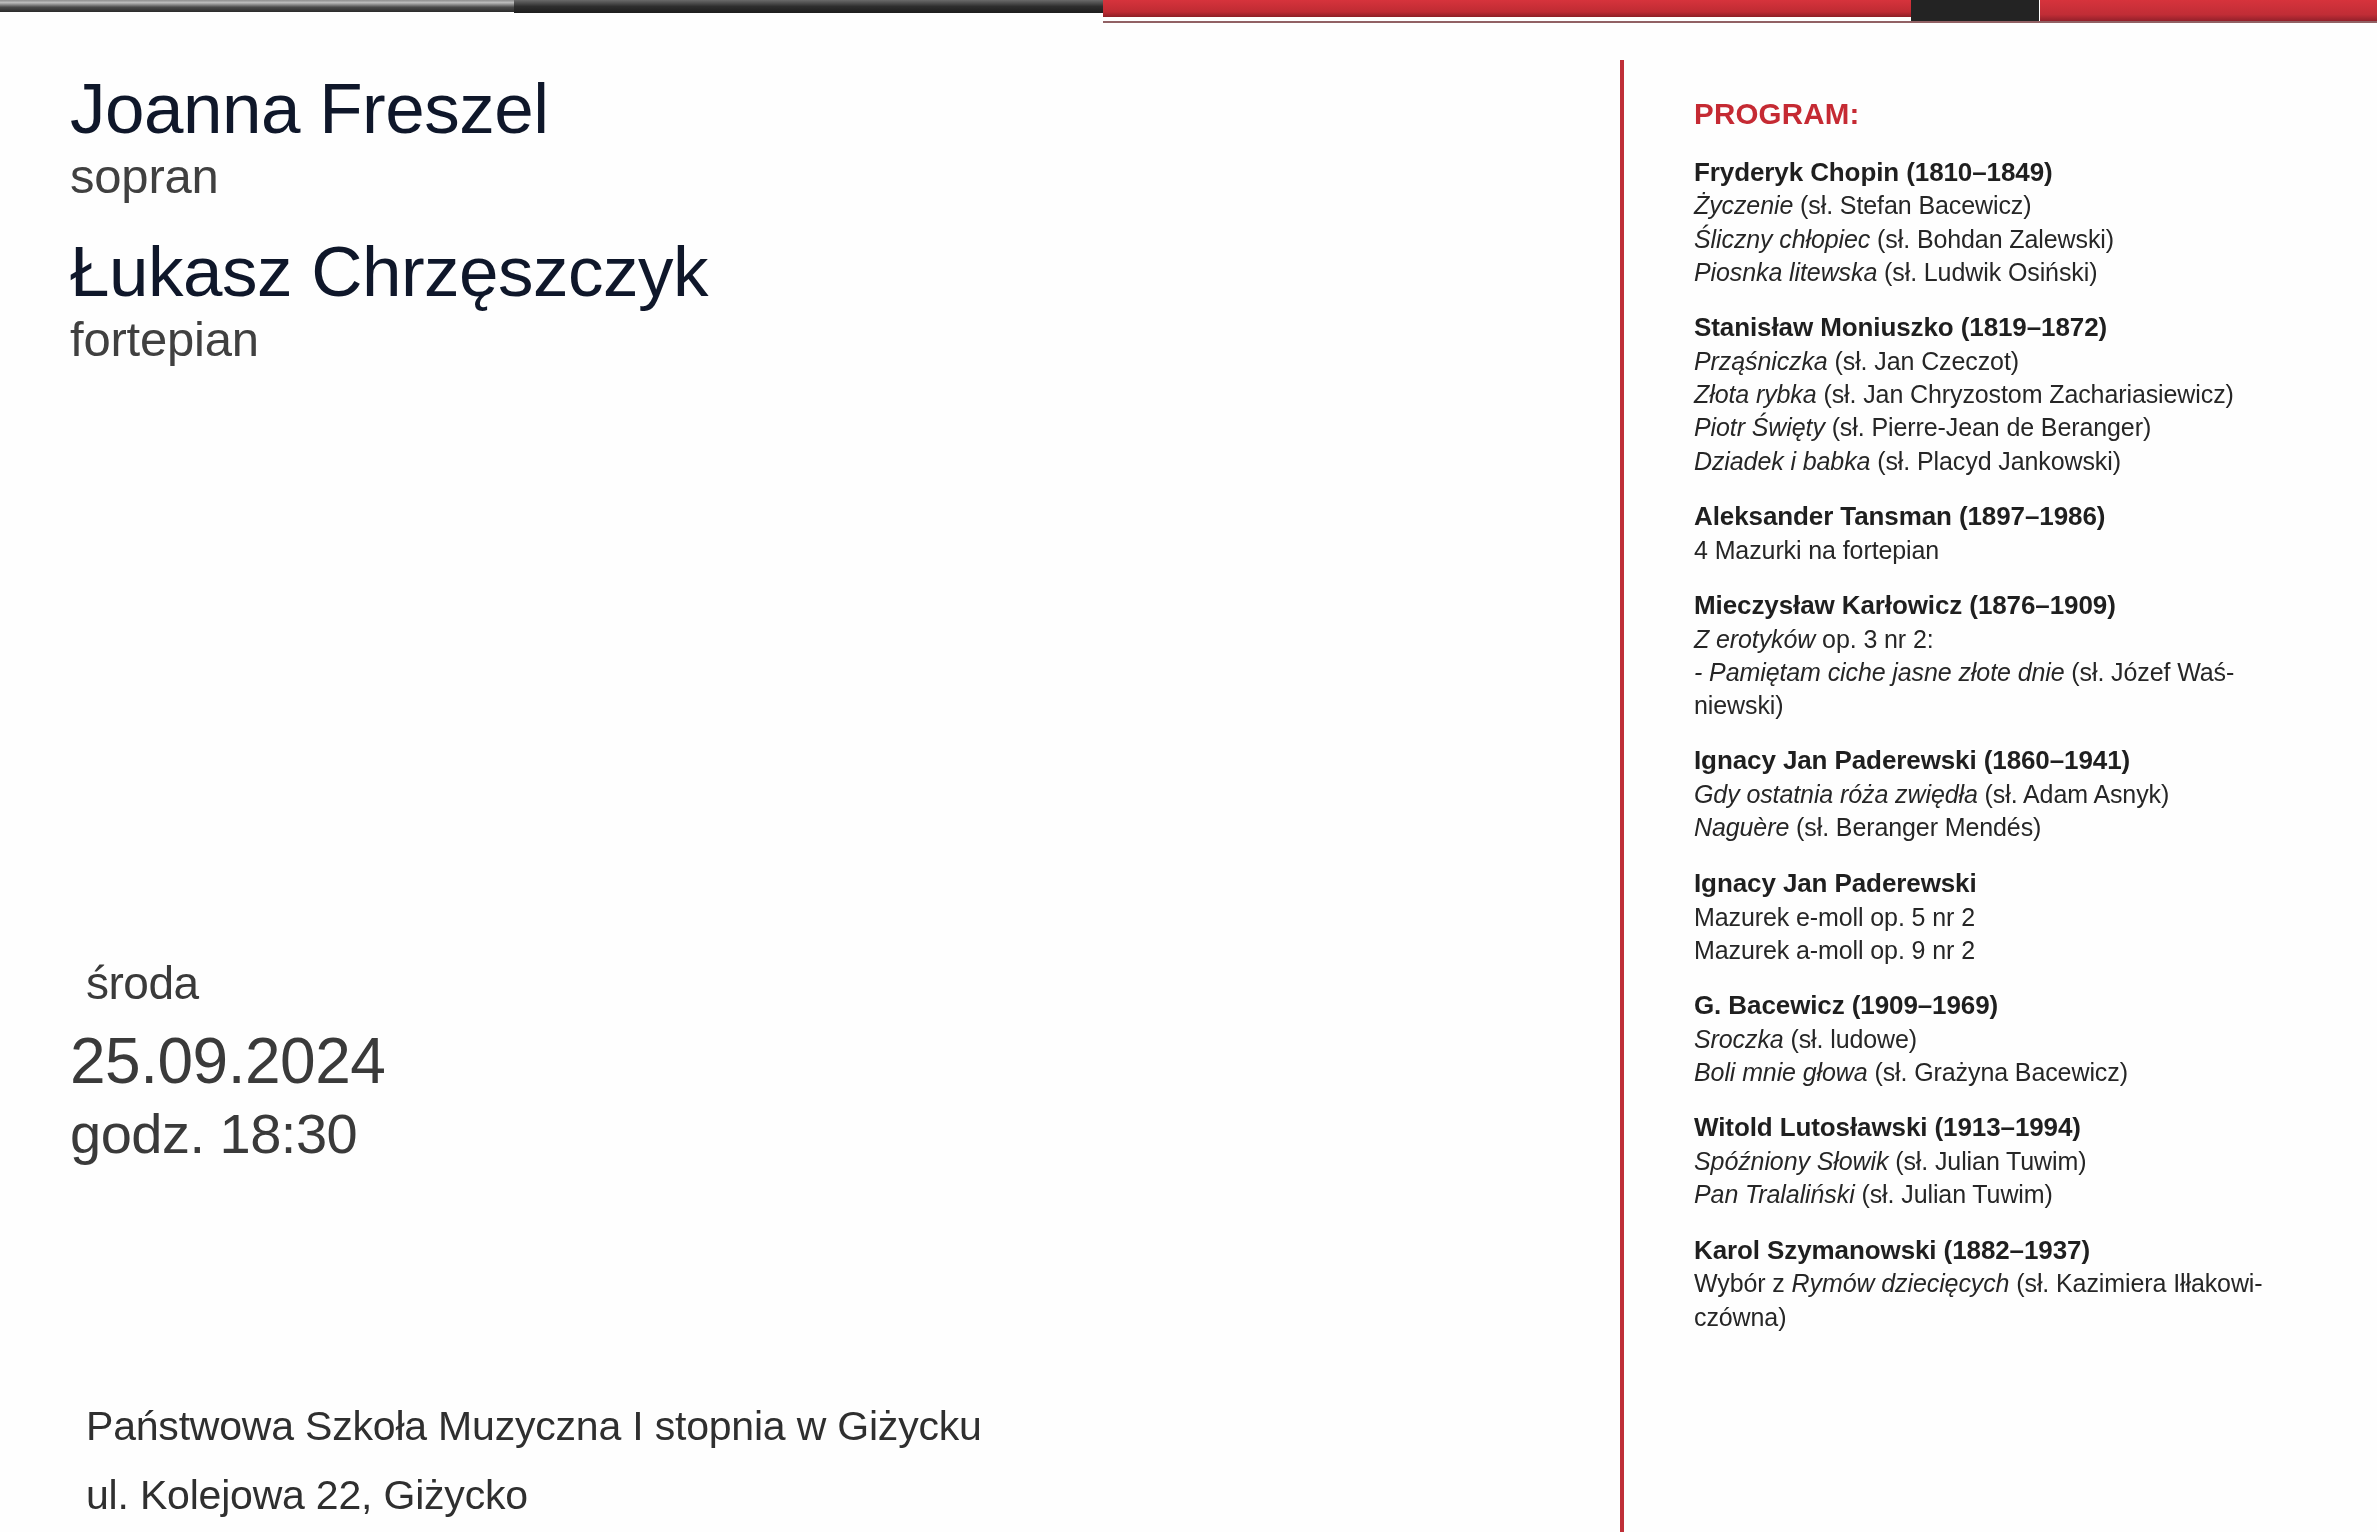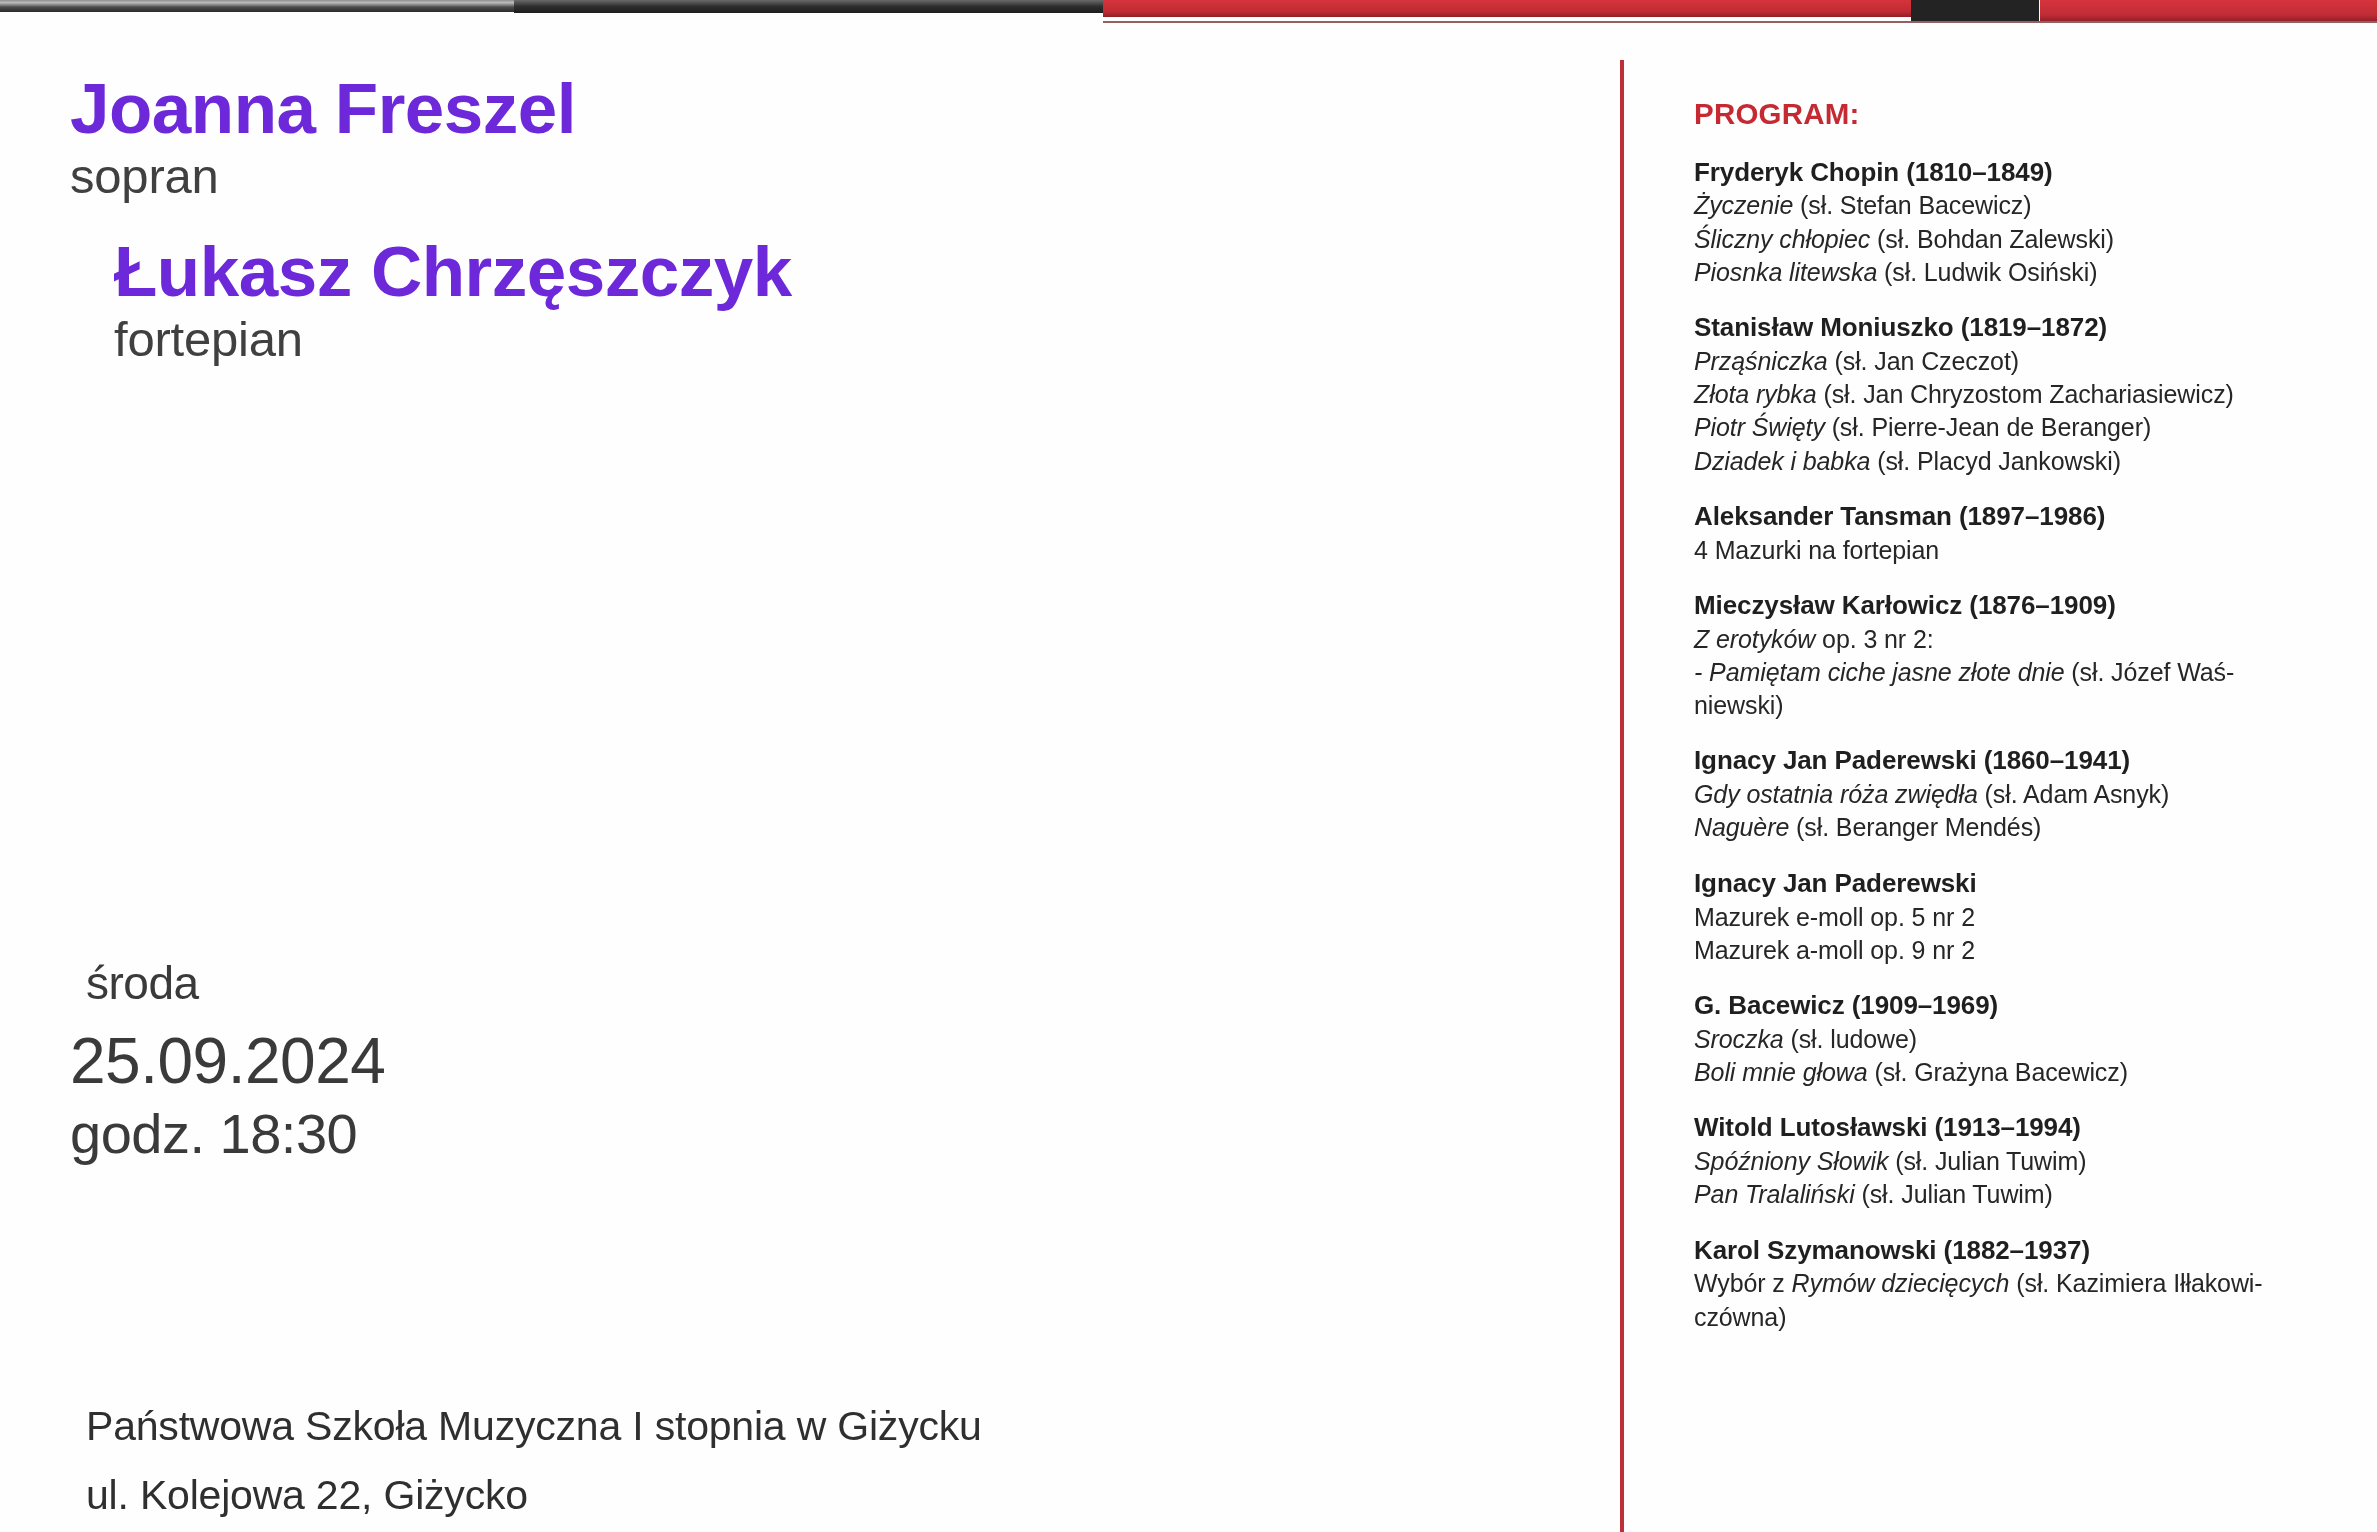--- a/index.html
+++ b/index.html
@@ -90,37 +90,37 @@
 
   
   .left-col {
     position: absolute;
     left: 70px;
     top: 71px;
     width: 1488px;
   }
 
   .performer-name {
-    color: #6d28d9;
-    font-weight: 700;
+    color: #0f172a;
+    font-weight: 400;
     font-size: 71px;
     line-height: 1.06;
     letter-spacing: -0.5px;
     margin: 0;
     white-space: nowrap;
   }
   .performer-role {
     color: #404040;
     font-weight: 400;
     font-size: 49px;
     line-height: 1.18;
     margin: 1.9px 0 0 0;
     letter-spacing: -0.2px;
   }
-  .performer-block + .performer-block { margin-top: 27.6px; margin-left: 44px; }
+  .performer-block + .performer-block { margin-top: 27.6px; }
 
   .when {
     position: absolute;
     left: 70px;
     top: 944px;
     color: #3a3a3a;
   }
   .when .weekday {
     font-size: 46px;
     font-weight: 400;

